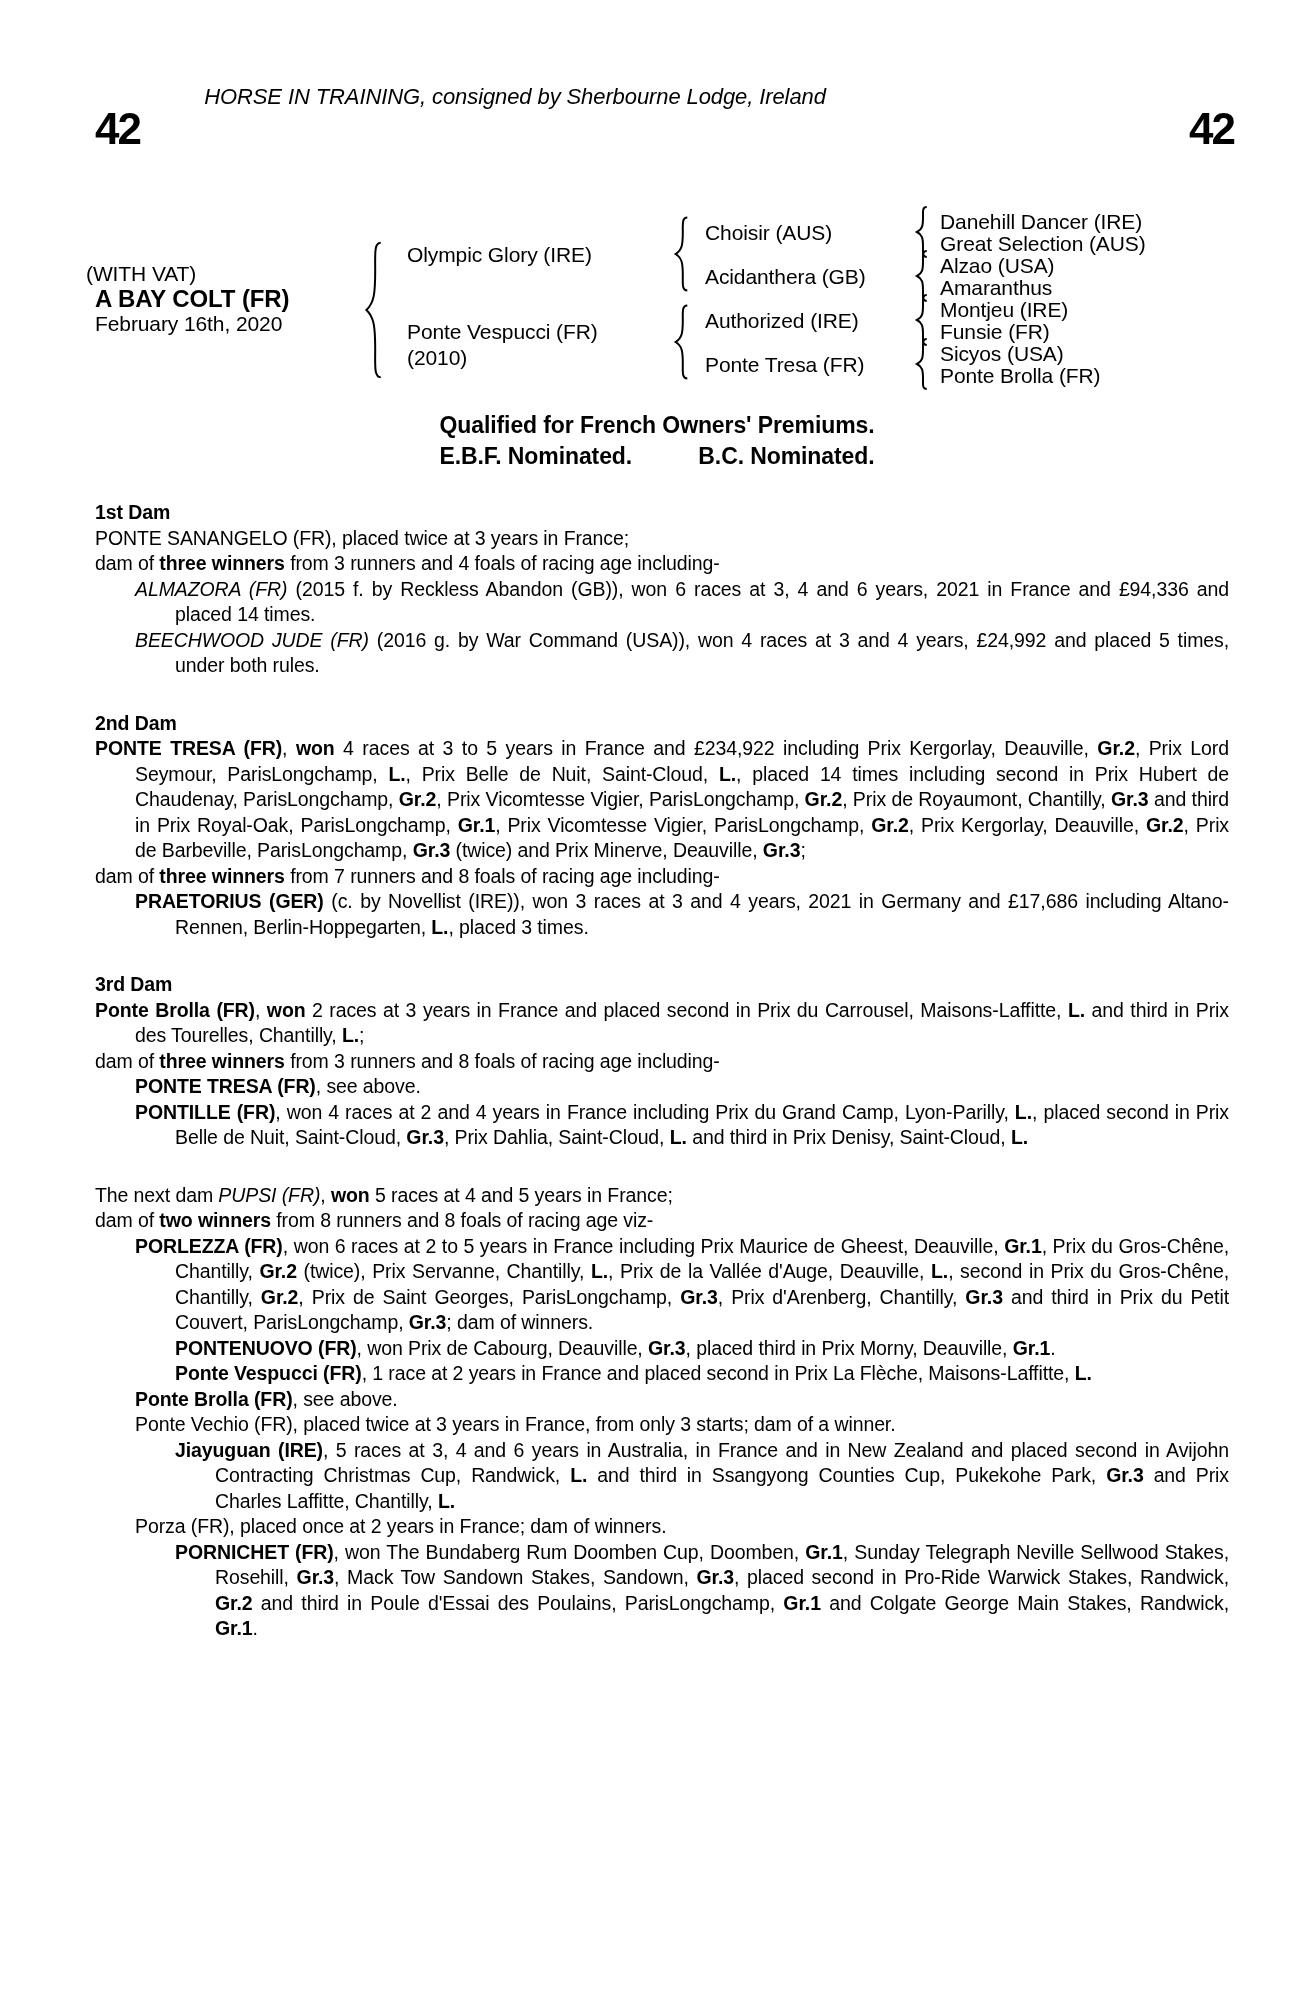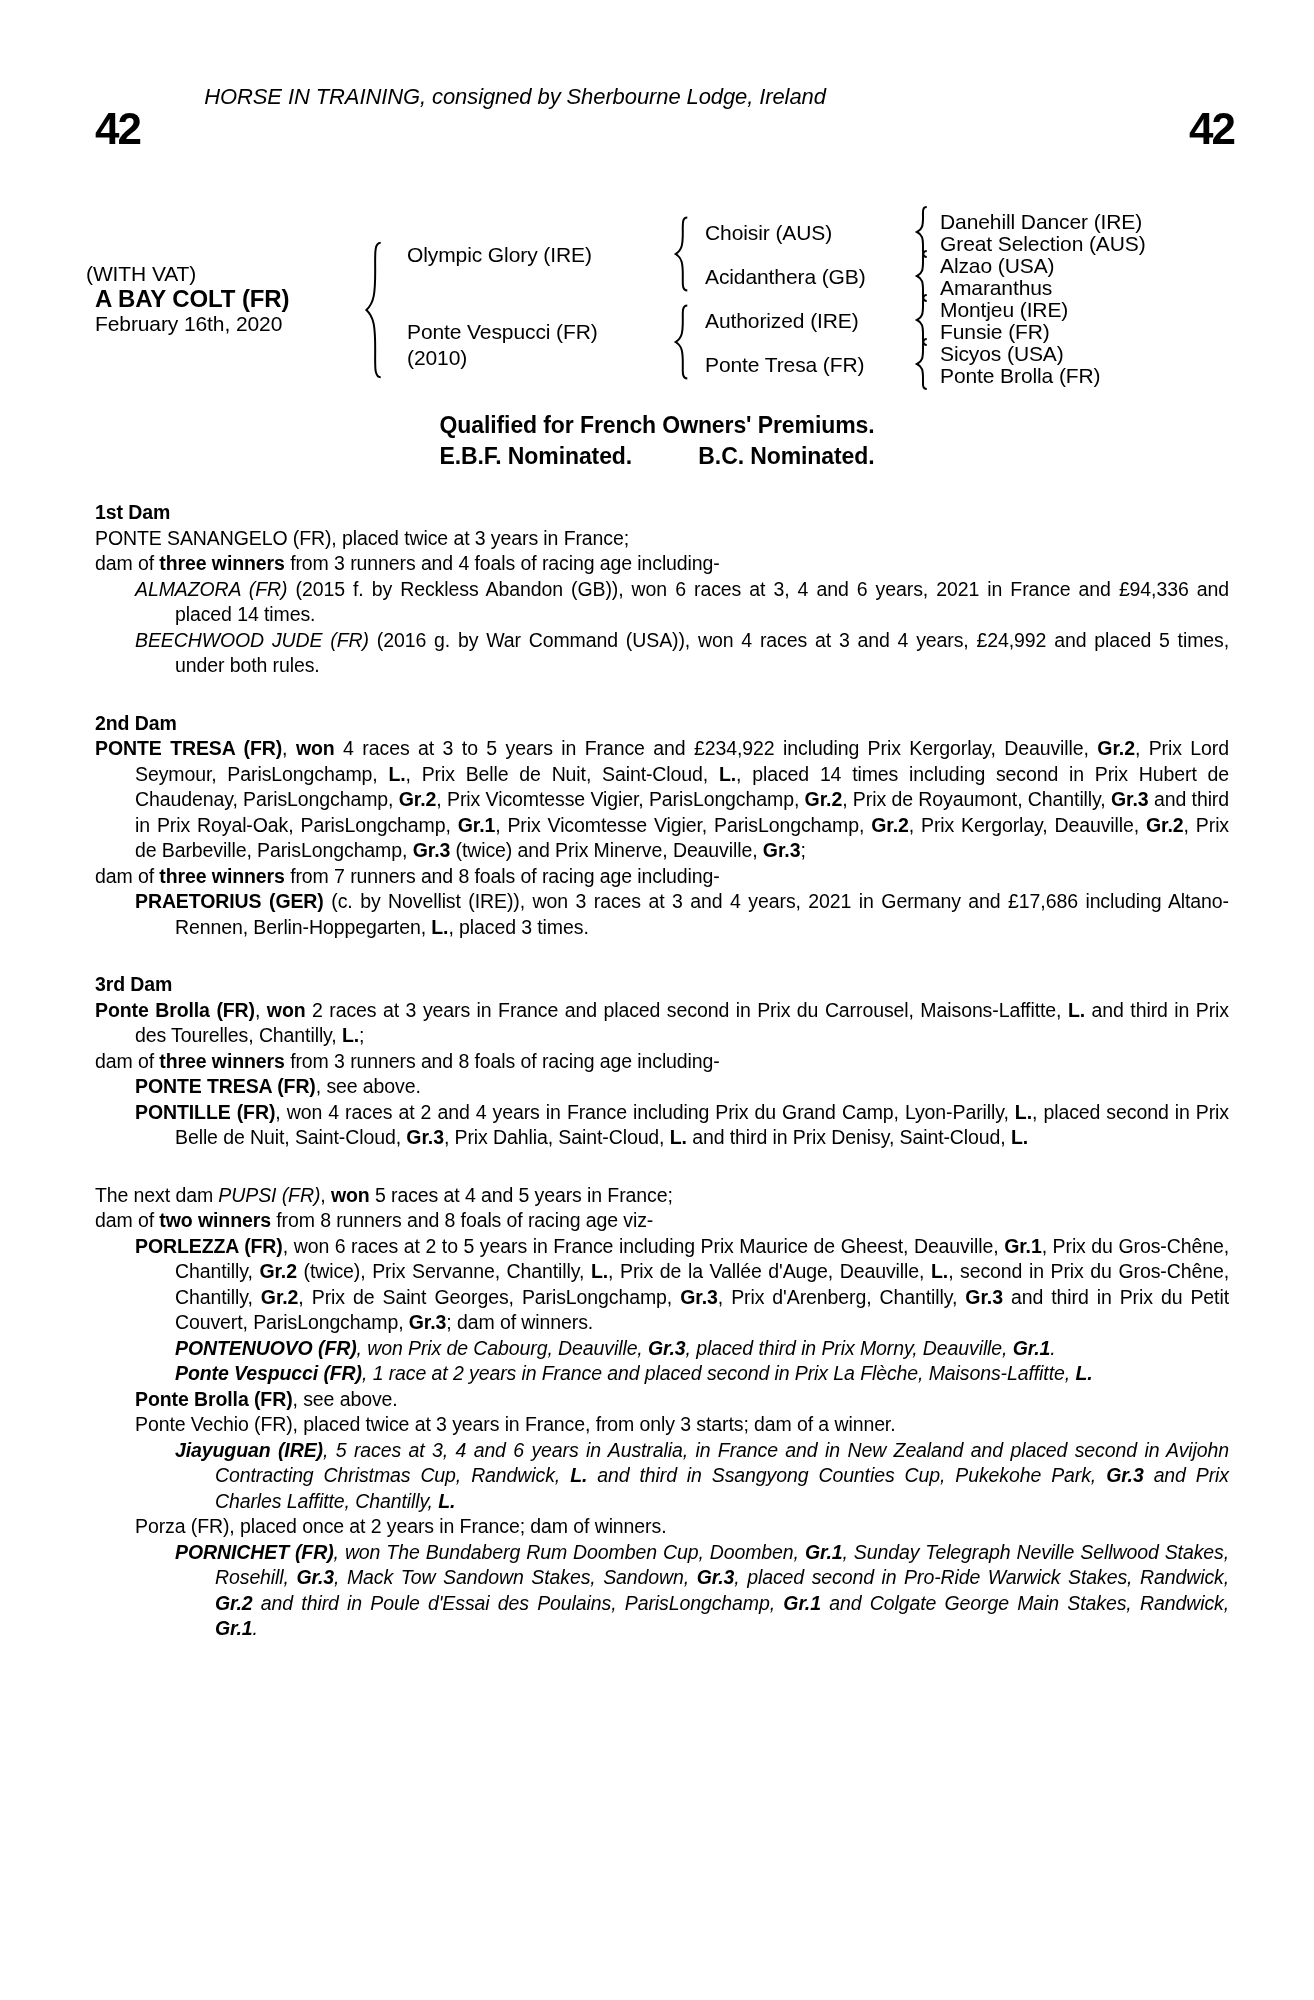--- a/index.html
+++ b/index.html
@@ -42,21 +42,21 @@
   .sections{
     padding:0 85px 0 95px;
     font-size:19.5px;line-height:25.5px;
   }
   .section{margin-top:32px;}
   .section:first-child{margin-top:0;}
   .sec-h{font-weight:bold;}
   .para{text-align:justify;}
   .p0{padding-left:40px;text-indent:-40px;}
   .p1{padding-left:80px;text-indent:-40px;}
-  .p2{padding-left:120px;text-indent:-40px;font-style:italic;}
+  .p2{padding-left:120px;text-indent:-40px;}
   .run-b{font-weight:bold;}
   .run-i{font-style:italic;}
 </style>
 </head>
 <body>
 
 <div class="page">
 
   <div class="top">
 

